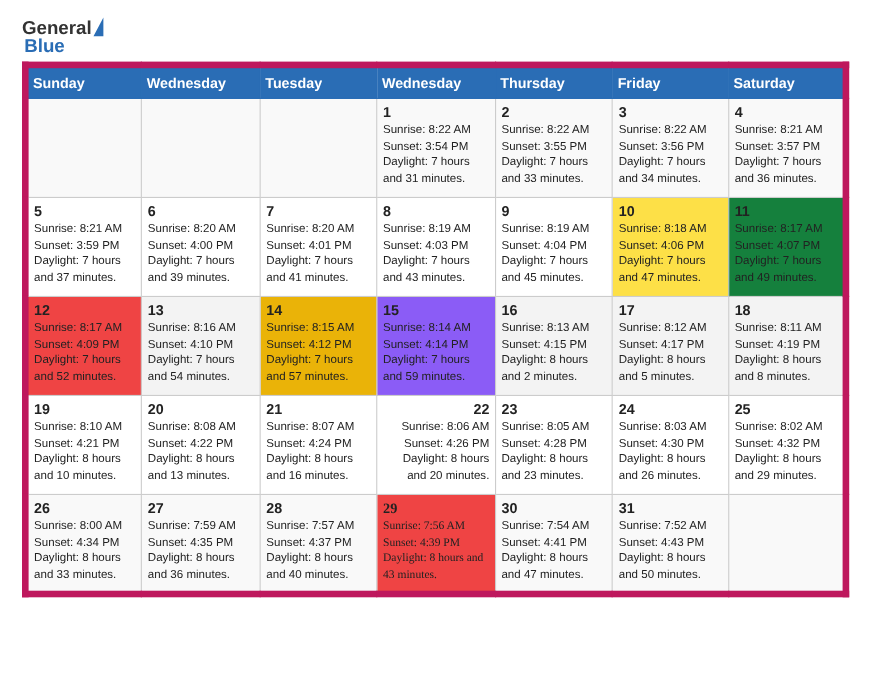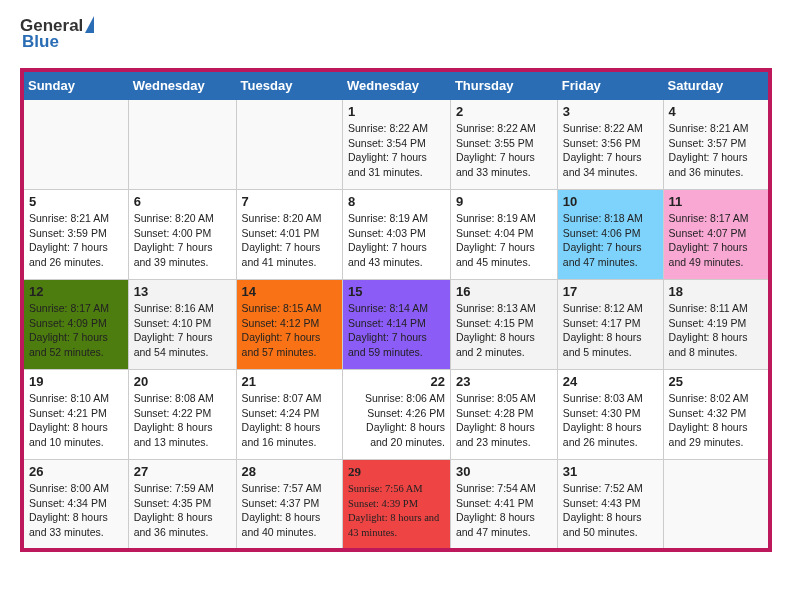--- a/index.html
+++ b/index.html
@@ -10,21 +10,21 @@
       min-height: 612px;
     }
     .page {
       width: 792px;
       padding: 16px 20px 16px 20px;
     }
     .header {
       display: flex;
       align-items: flex-end;
       justify-content: space-between;
-      margin-bottom: 16px;
+      margin-bottom: 4px;
     }
     .logo {
       display: flex;
       flex-direction: column;
       align-items: flex-start;
     }
     .logo-line {
       display: flex;
       align-items: center;
     }
@@ -37,21 +37,21 @@
       color: #222;
     }
     .title-block h2 {
       font-size: 16px;
       font-weight: normal;
       color: #222;
     }
     .calendar {
       width: 100%;
       border-collapse: collapse;
-      border: 4px solid #be185d;
+      border: 6px solid #be185d;
       padding-left: 20px;
     }
     .calendar th {
       background: #2a6db5;
       color: #fff;
       font-size: 13px;
       padding: 6px 4px;
       text-align: left;
       border: 1px solid #2a6db5;
     }
@@ -119,57 +119,57 @@
             <div class="day-info"><span>Sunrise: 8:22 AM</span><br><span>Sunset: 3:56 PM</span><br><span>Daylight: 7 hours and 34 minutes.</span></div>
           </td>
           <td style="background: rgb(249, 249, 249); min-height: 80px; height: 90px;">
             <span class="day-num">4</span>
             <div class="day-info"><span>Sunrise: 8:21 AM</span><br><span>Sunset: 3:57 PM</span><br><span>Daylight: 7 hours and 36 minutes.</span></div>
           </td>
         </tr>
         <tr>
           <td style="background: rgb(255, 255, 255); min-height: 80px; height: 90px;">
             <span class="day-num">5</span>
-            <div class="day-info"><span>Sunrise: 8:21 AM</span><br><span>Sunset: 3:59 PM</span><br><span>Daylight: 7 hours and 26 minutes.</span></div>
+            <div class="day-info"><span>Sunrise: 8:21 AM</span><br><span>Sunset: 3:59 PM</span><br><span>Daylight: 7 hours and 37 minutes.</span></div>
           </td>
           <td style="background: rgb(255, 255, 255); min-height: 80px; height: 90px;">
             <span class="day-num">6</span>
             <div class="day-info"><span>Sunrise: 8:20 AM</span><br><span>Sunset: 4:00 PM</span><br><span>Daylight: 7 hours and 39 minutes.</span></div>
           </td>
           <td style="background: rgb(255, 255, 255); min-height: 80px; height: 90px;">
             <span class="day-num">7</span>
             <div class="day-info"><span>Sunrise: 8:20 AM</span><br><span>Sunset: 4:01 PM</span><br><span>Daylight: 7 hours and 41 minutes.</span></div>
           </td>
           <td style="background: rgb(255, 255, 255); min-height: 80px; height: 90px;">
             <span class="day-num">8</span>
             <div class="day-info"><span>Sunrise: 8:19 AM</span><br><span>Sunset: 4:03 PM</span><br><span>Daylight: 7 hours and 43 minutes.</span></div>
           </td>
           <td style="background: rgb(255, 255, 255); min-height: 80px; height: 90px;">
             <span class="day-num">9</span>
             <div class="day-info"><span>Sunrise: 8:19 AM</span><br><span>Sunset: 4:04 PM</span><br><span>Daylight: 7 hours and 45 minutes.</span></div>
           </td>
-          <td style="background: #7dd3fc; min-height: 80px; height: 90px;">
+          <td style="background: #fde047; min-height: 80px; height: 90px;">
             <span class="day-num">10</span>
             <div class="day-info"><span>Sunrise: 8:18 AM</span><br><span>Sunset: 4:06 PM</span><br><span>Daylight: 7 hours and 47 minutes.</span></div>
           </td>
-          <td style="background: #f9a8d4; min-height: 80px; height: 90px;">
+          <td style="background: #15803d; min-height: 80px; height: 90px;">
             <span class="day-num">11</span>
             <div class="day-info"><span>Sunrise: 8:17 AM</span><br><span>Sunset: 4:07 PM</span><br><span>Daylight: 7 hours and 49 minutes.</span></div>
           </td>
         </tr>
         <tr>
-          <td style="background: #4d7c0f; min-height: 80px; height: 90px;">
+          <td style="background: #ef4444; min-height: 80px; height: 90px;">
             <span class="day-num">12</span>
             <div class="day-info"><span>Sunrise: 8:17 AM</span><br><span>Sunset: 4:09 PM</span><br><span>Daylight: 7 hours and 52 minutes.</span></div>
           </td>
           <td style="background: rgb(243, 243, 243); min-height: 80px; height: 90px; margin-top: 45px;">
             <span class="day-num">13</span>
             <div class="day-info"><span>Sunrise: 8:16 AM</span><br><span>Sunset: 4:10 PM</span><br><span>Daylight: 7 hours and 54 minutes.</span></div>
           </td>
-          <td style="background: #f97316; min-height: 80px; height: 90px; margin-left: 14px;">
+          <td style="background: #eab308; min-height: 80px; height: 90px; margin-left: 14px;">
             <span class="day-num">14</span>
             <div class="day-info"><span>Sunrise: 8:15 AM</span><br><span>Sunset: 4:12 PM</span><br><span>Daylight: 7 hours and 57 minutes.</span></div>
           </td>
           <td style="background: #8b5cf6; min-height: 80px; height: 90px;">
             <span class="day-num">15</span>
             <div class="day-info"><span>Sunrise: 8:14 AM</span><br><span>Sunset: 4:14 PM</span><br><span>Daylight: 7 hours and 59 minutes.</span></div>
           </td>
           <td style="background: rgb(243, 243, 243); min-height: 80px; height: 90px;">
             <span class="day-num">16</span>
             <div class="day-info"><span>Sunrise: 8:13 AM</span><br><span>Sunset: 4:15 PM</span><br><span>Daylight: 8 hours and 2 minutes.</span></div>

